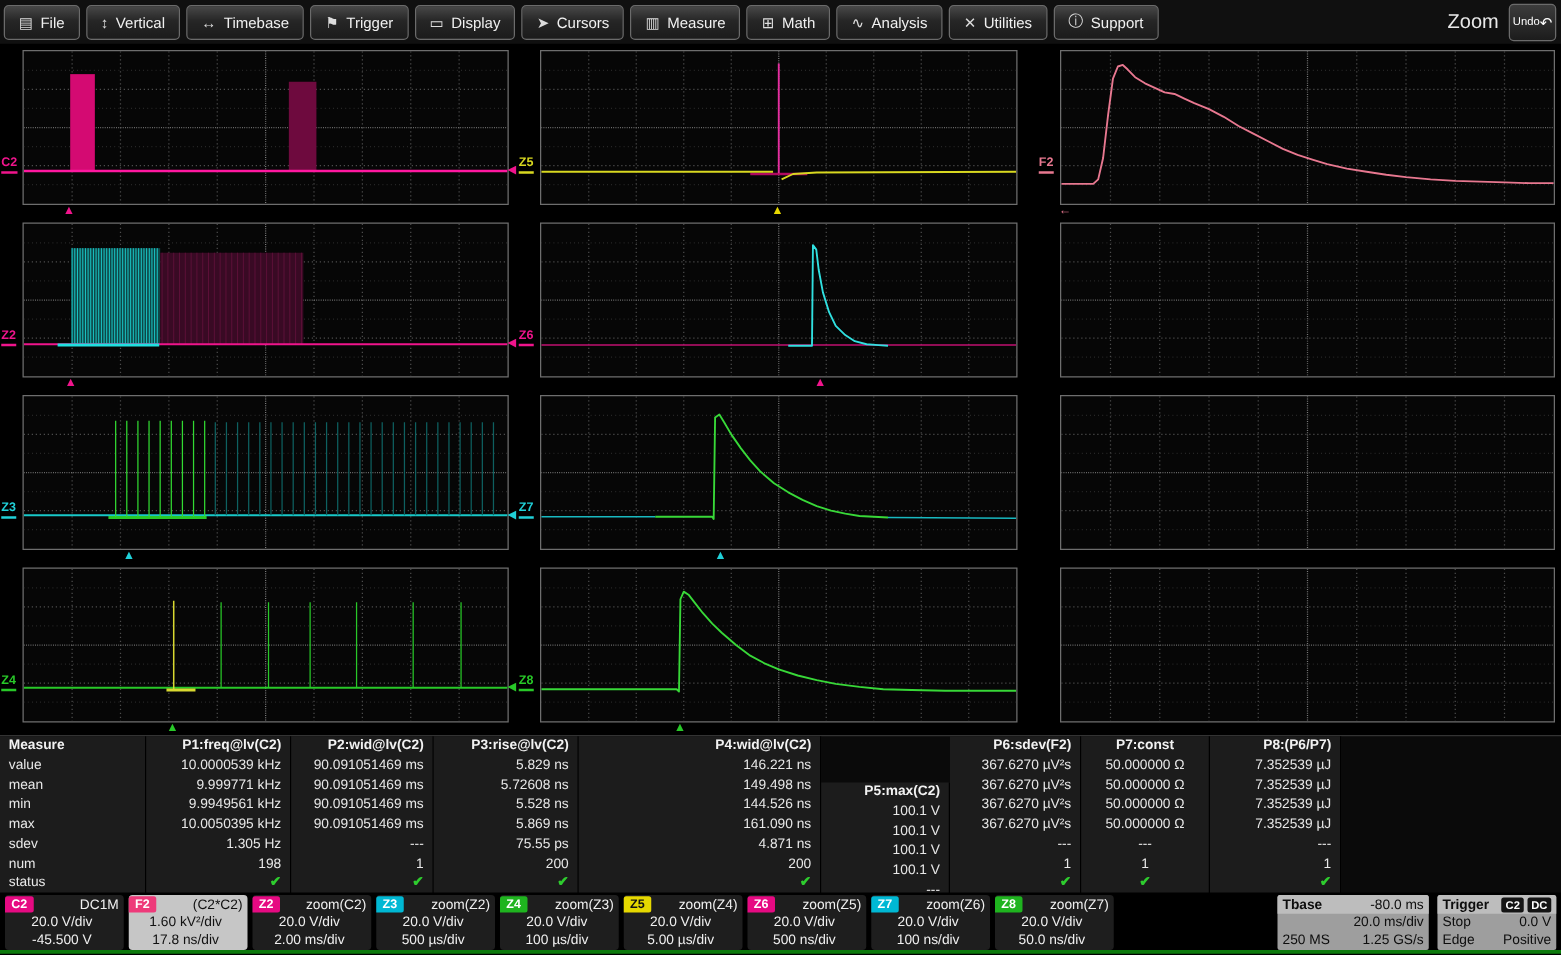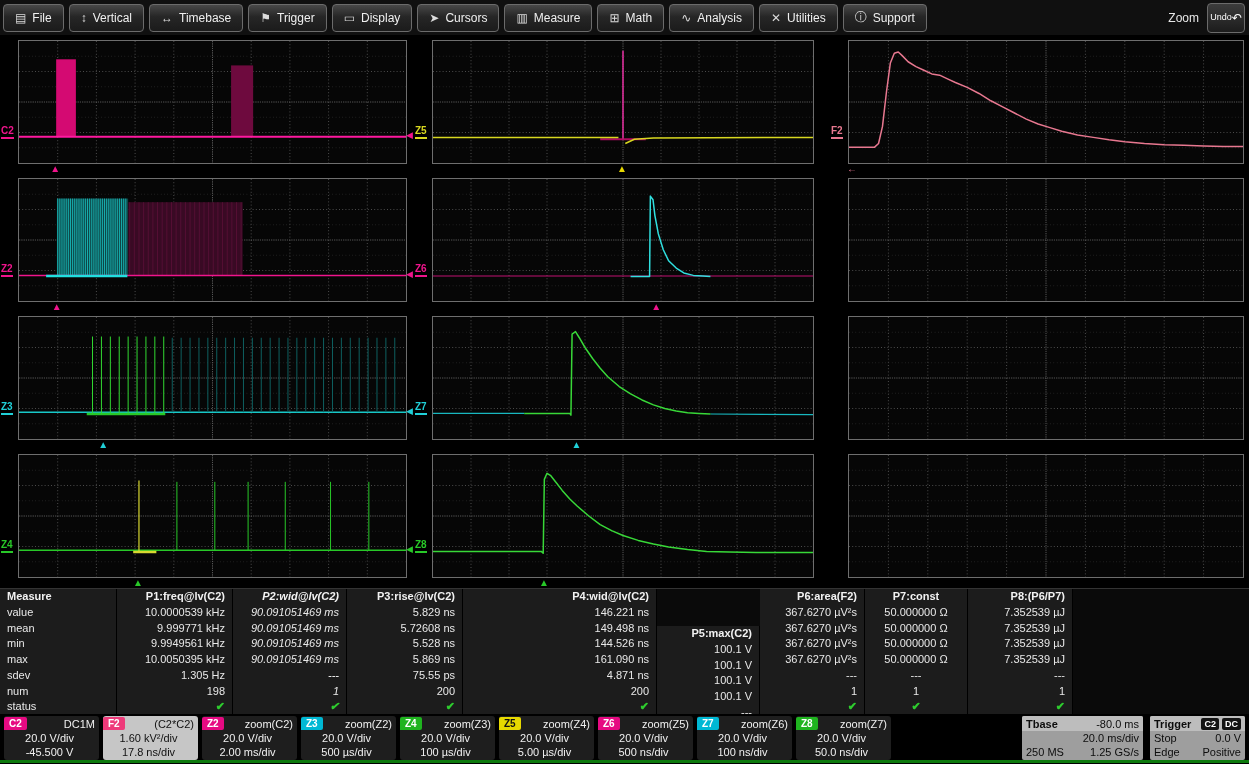--- a/index.html
+++ b/index.html
@@ -8,21 +8,21 @@
 
   
   #menubar{position:absolute;left:0;top:0;width:1249px;height:35px;background:#101010;
            display:flex;align-items:center;border-bottom:1px solid #000;}
   #menu-items{display:flex;align-items:center;gap:5px;padding-left:3px;}
   .mbtn{display:inline-flex;align-items:center;gap:6px;height:26px;padding:0 11px;
         background:linear-gradient(#484848,#262626 45%,#1b1b1b);border:1px solid #6b6b6b;
         border-radius:4px;color:#f0f0f0;font-size:12px;cursor:default;white-space:nowrap;}
   .mbtn .mi{font-size:12px;color:#dcdcdc;}
   .mb-right{margin-left:auto;display:flex;align-items:center;gap:8px;padding-right:4px;}
-  #zoom-label{font-size:12px;color:#e8e8e8;}
+  #zoom-label{font-size:16px;color:#e8e8e8;}
   #undo-btn{width:36px;height:28px;background:linear-gradient(#3c3c3c,#1c1c1c);
             border:1px solid #6b6b6b;border-radius:4px;color:#fff;font-size:9px;
             display:flex;flex-direction:row;align-items:center;justify-content:center;line-height:1;}
   #undo-btn .uarrow{font-size:12px;}
 
   
   .grid{position:absolute;background:#060606;border:1px solid #6e6e6e;}
   .grid svg{position:absolute;left:0;top:0;width:100%;height:100%;}
   .glabel{position:absolute;font:bold 10px "Liberation Sans",sans-serif;border-bottom:2px solid;
           line-height:1;padding-bottom:1px;}
@@ -521,21 +521,21 @@
       <div class="mcol" style="width:116px;">
         <div class="mcell mhead">P1:freq@lv(C2)</div>
         <div class="mcell">10.0000539 kHz</div>
         <div class="mcell">9.999771 kHz</div>
         <div class="mcell">9.9949561 kHz</div>
         <div class="mcell">10.0050395 kHz</div>
         <div class="mcell">1.305 Hz</div>
         <div class="mcell">198</div>
         <div class="mcell mcheck">✔</div>
       </div>
-      <div class="mcol" style="width:114px;font-style:italic;">
+      <div class="mcol" style="width:114px;">
         <div class="mcell mhead">P2:wid@lv(C2)</div>
         <div class="mcell">90.091051469 ms</div>
         <div class="mcell">90.091051469 ms</div>
         <div class="mcell">90.091051469 ms</div>
         <div class="mcell">90.091051469 ms</div>
         <div class="mcell">---</div>
         <div class="mcell">1</div>
         <div class="mcell mcheck">✔</div>
       </div>
       <div class="mcol" style="width:116px;">
@@ -562,21 +562,21 @@
         <div class="mcell mhead">P5:max(C2)</div>
         <div class="mcell">100.1 V</div>
         <div class="mcell">100.1 V</div>
         <div class="mcell">100.1 V</div>
         <div class="mcell">100.1 V</div>
         <div class="mcell">---</div>
         <div class="mcell">1</div>
         <div class="mcell mcheck">✔</div>
       </div>
       <div class="mcol" style="width:105px;">
-        <div class="mcell mhead">P6:area(F2)</div>
+        <div class="mcell mhead">P6:sdev(F2)</div>
         <div class="mcell">367.6270 µV²s</div>
         <div class="mcell">367.6270 µV²s</div>
         <div class="mcell">367.6270 µV²s</div>
         <div class="mcell">367.6270 µV²s</div>
         <div class="mcell">---</div>
         <div class="mcell">1</div>
         <div class="mcell mcheck">✔</div>
       </div>
       <div class="mcol" style="width:103px;align-items:center;">
         <div class="mcell mhead">P7:const</div>

